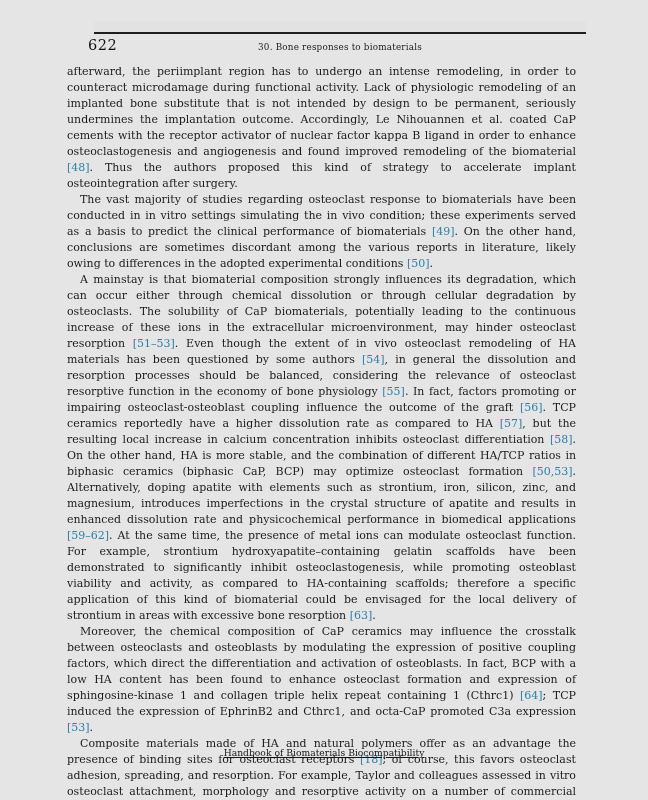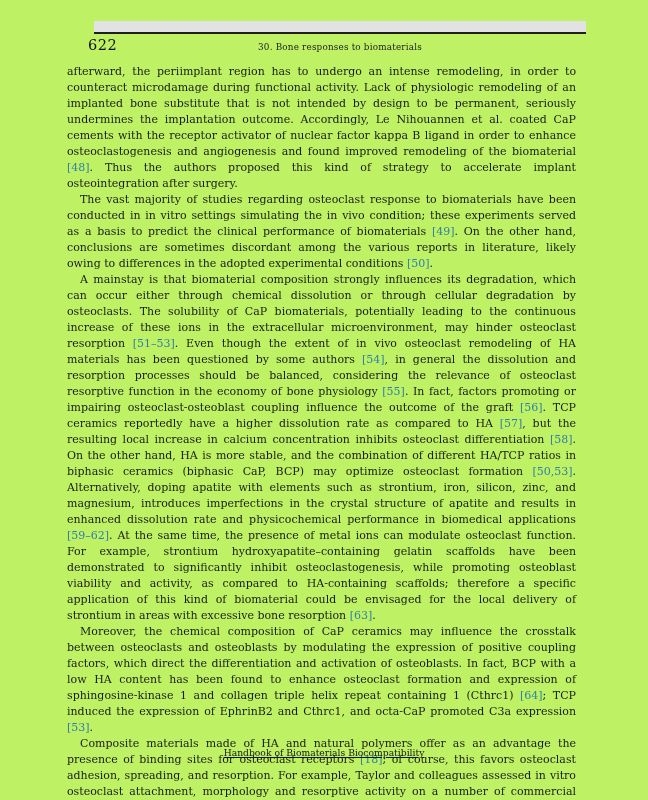--- a/index.html
+++ b/index.html
@@ -1,20 +1,20 @@
 <!DOCTYPE html>
 <html lang="en" style="--cite: #2f80a9; --band: #e2e2e2; --rule: #1f1f1f; --text: #1b1b1b;"><head>
 <meta charset="utf-8">
 <style>
   html,body { margin:0; padding:0; background:#888; }
   .page {
     position:relative;
     width:648px; height:800px;
     margin:0 auto;
-    background:#bef264;
+    background:#e5e5e5;
     overflow:hidden;
     font-family:"DejaVu Serif", "Liberation Serif", serif;
     color:var(--text, #1b1b1b);
   }
   .header-band {
     position:absolute;
     left:94px; top:21px;
     width:492px; height:11px;
     background:var(--band, #e2e2e2);
     border-bottom:2px solid var(--rule, #1f1f1f);

